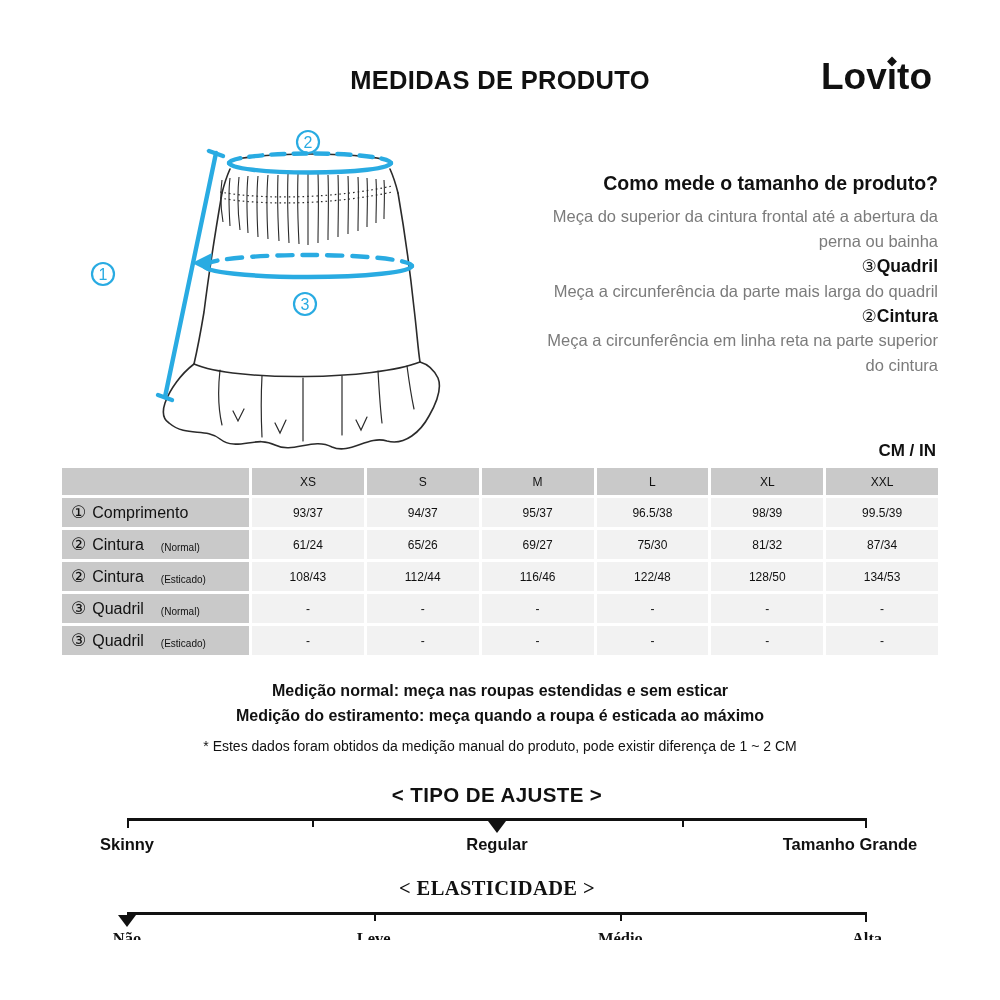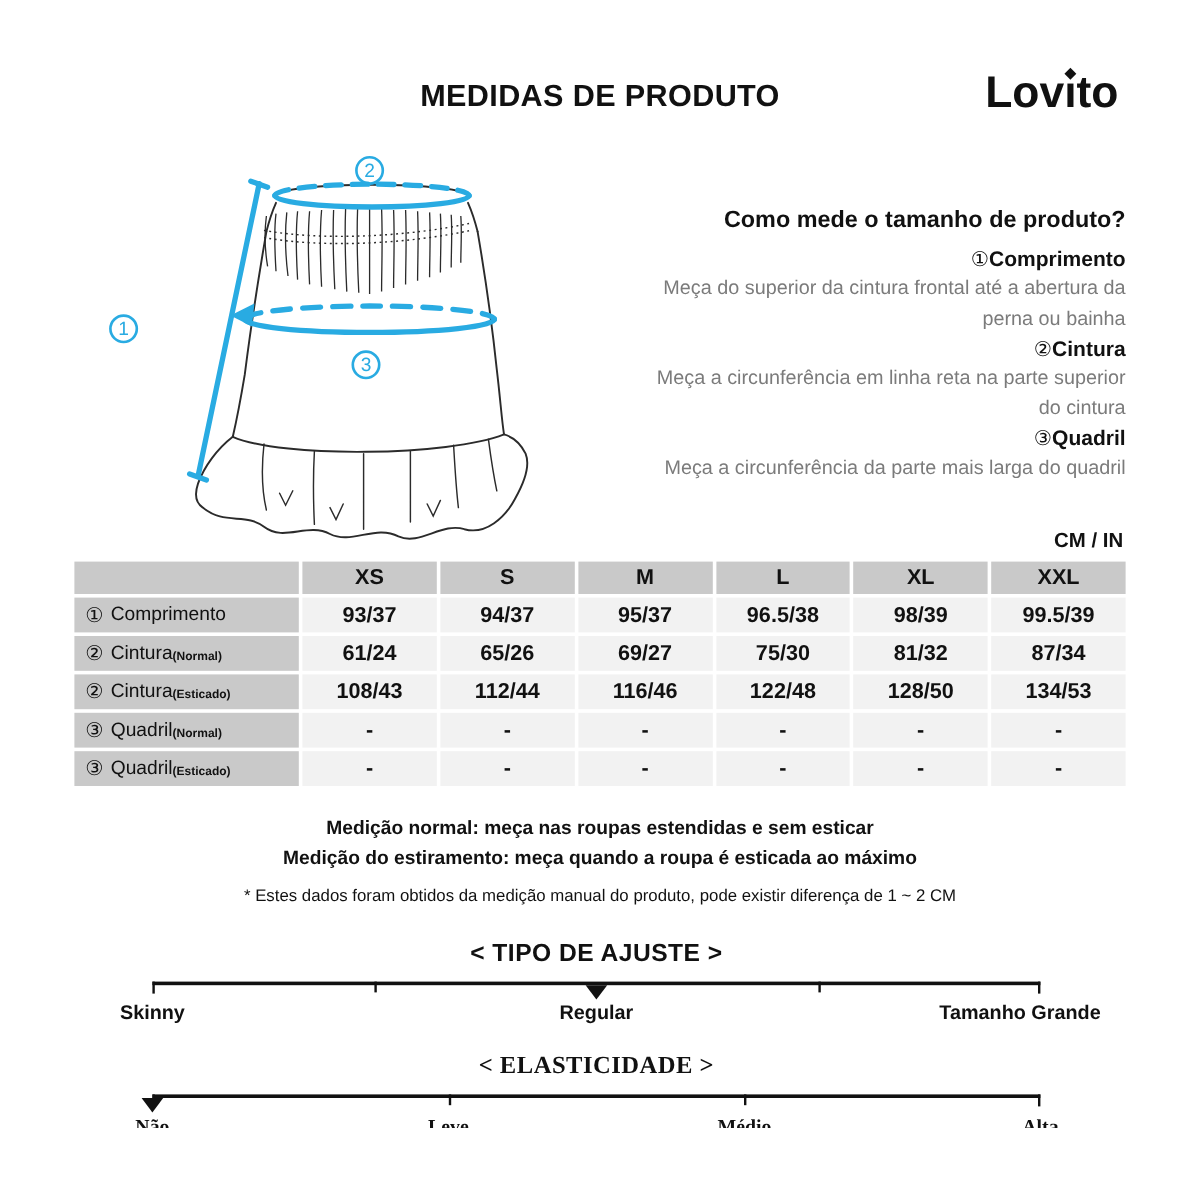--- a/index.html
+++ b/index.html
@@ -24,26 +24,26 @@
   .g-num{font-weight:400;font-size:17px;}
   .g-name{font-weight:700;}
   .g-desc{font-size:16.5px;line-height:1.52;color:#7b7b7b;margin:0;}
 
   .units{position:absolute;top:441px;right:64px;font-size:17px;font-weight:700;}
 
   
   .size-table{position:absolute;left:62px;top:468px;width:876px;
               display:grid;grid-template-columns:187px repeat(6,1fr);gap:3px;background:#fff;}
   .cell{display:flex;align-items:center;justify-content:center;height:29px;background:#f2f2f2;
-        font-size:18px;font-weight:700;}
+        font-size:12px;font-weight:400;}
   .cell.head{background:#c9c9c9;height:27px;}
   .cell.corner{background:#c9c9c9;height:27px;}
   .cell.rowlabel{background:#c9c9c9;justify-content:flex-start;padding-left:9px;font-weight:400;font-size:16px;}
   .rnum{font-size:17px;margin-right:6px;}
-  .sub{font-size:10px;font-weight:700;position:relative;top:3px;margin-left:0;}
+  .sub{font-size:10px;font-weight:400;position:relative;top:3px;margin-left:17px;}
 
   
   .notes{position:absolute;top:678px;left:0;right:0;text-align:center;}
   .note-main{font-size:16px;font-weight:700;line-height:1.58;margin:0;}
   .note-disclaimer{font-size:14px;font-weight:400;margin:9px 0 0 0;}
 
   
   .scale{position:absolute;left:127px;width:740px;height:80px;}
   .scale-title{position:absolute;top:0;left:0;right:0;text-align:center;
                font-size:20.5px;font-weight:800;letter-spacing:.4px;}
@@ -124,32 +124,31 @@
       <text x="33" y="159.5">1</text>
       <text x="238" y="27.5">2</text>
       <text x="235" y="189.5">3</text>
     </g>
   </svg>
 
   <div class="guide">
     <p class="guide-title">Como mede o tamanho de produto?</p>
 
     <div class="g-item">
-      <div class="g-head"><span class="g-num">①</span><span class="g-name">Comprimento</span></div>
       <p class="g-desc">Meça do superior da cintura frontal até a abertura da perna ou bainha</p>
+    </div>
+
+    <div class="g-item">
+      <div class="g-head"><span class="g-num">③</span><span class="g-name">Quadril</span></div>
+      <p class="g-desc">Meça a circunferência da parte mais larga do quadril</p>
     </div>
 
     <div class="g-item">
       <div class="g-head"><span class="g-num">②</span><span class="g-name">Cintura</span></div>
       <p class="g-desc">Meça a circunferência em linha reta na parte superior do cintura</p>
-    </div>
-
-    <div class="g-item">
-      <div class="g-head"><span class="g-num">③</span><span class="g-name">Quadril</span></div>
-      <p class="g-desc">Meça a circunferência da parte mais larga do quadril</p>
     </div>
   </div>
 
   <div class="units">CM / IN</div>
 
   <div class="size-table">
     <div class="cell corner"></div>
     <div class="cell head">XS</div>
     <div class="cell head">S</div>
     <div class="cell head">M</div>

